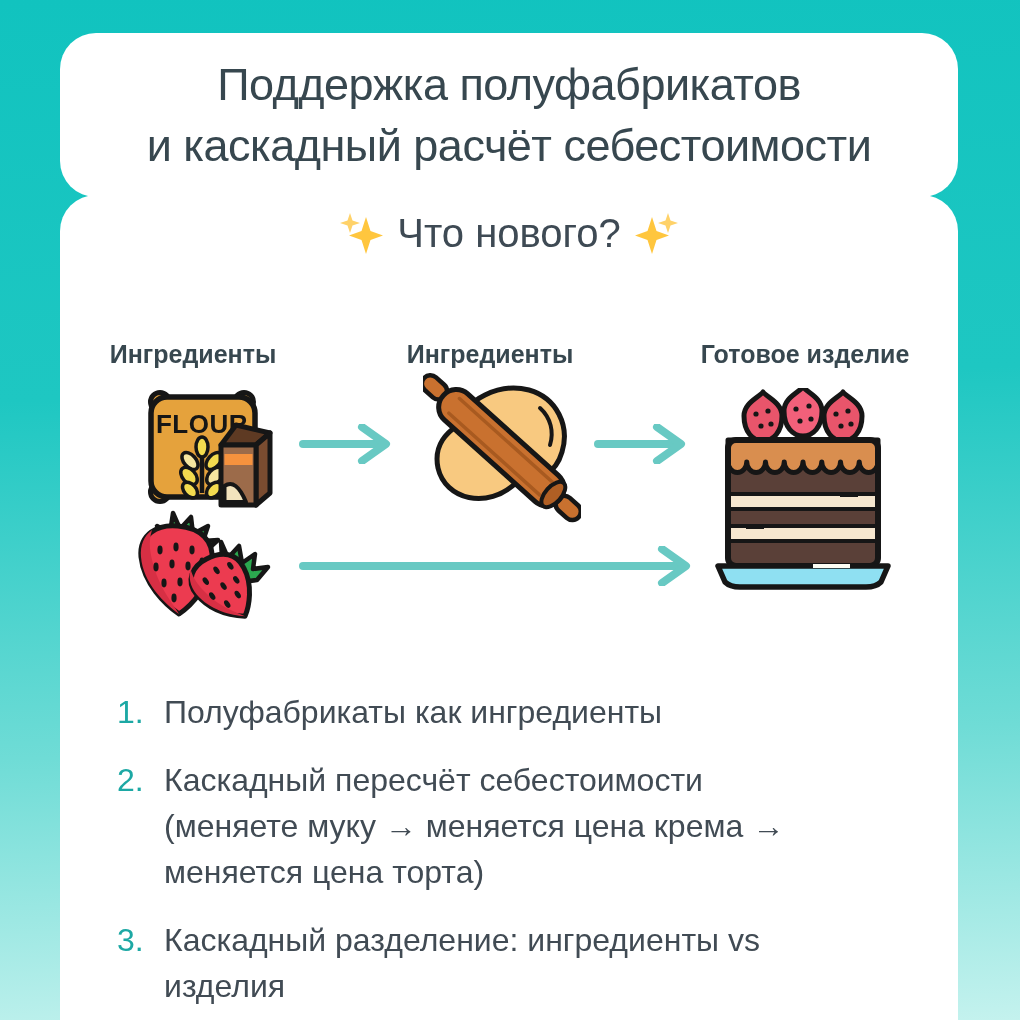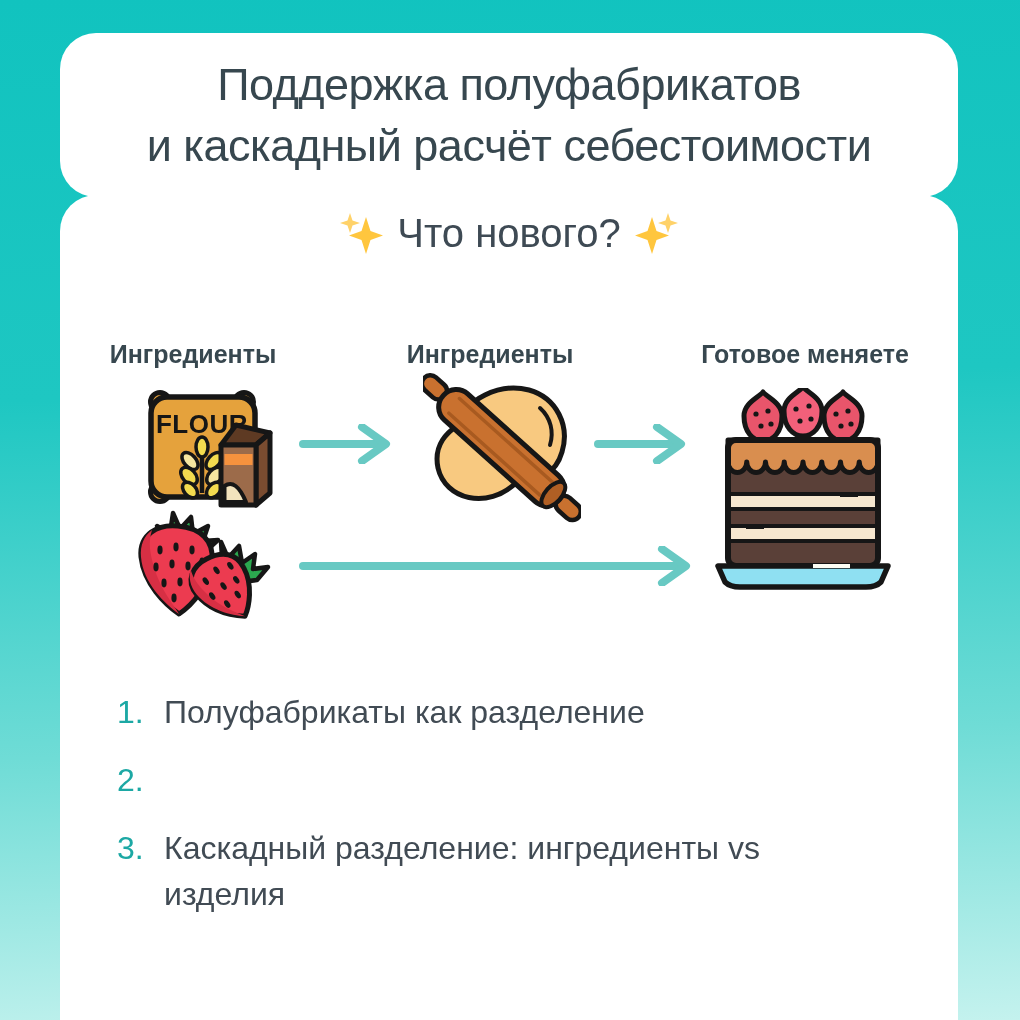--- a/index.html
+++ b/index.html
@@ -57,21 +57,21 @@
     </svg>
     <div class="whats-new-text">Что нового?</div>
     <svg class="sparkle flip" viewBox="0 0 44 44">
       <path d="M27 5 L31.5 19 L44 23.5 L31.5 28 L27 42 L22.5 28 L10 23.5 L22.5 19 Z" fill="#FFC63E"></path>
       <path d="M11 1 L13.5 8.5 L21 11 L13.5 13.5 L11 21 L8.5 13.5 L1 11 L8.5 8.5 Z" fill="#FFD269"></path>
     </svg>
   </div>
 
   <div class="col-header c1">Ингредиенты</div>
   <div class="col-header c2">Ингредиенты</div>
-  <div class="col-header c3">Готовое меняете</div>
+  <div class="col-header c3">Готовое изделие</div>
 
   <svg class="abs" style="left:71px; top:178px;" width="148" height="148" viewBox="0 0 148 148">
     <g stroke="#161616" stroke-linejoin="round">
       <circle cx="29" cy="29" r="9.5" fill="#E5A23C" stroke-width="5"></circle>
       <circle cx="113" cy="29" r="9.5" fill="#E5A23C" stroke-width="5"></circle>
       <circle cx="29" cy="119" r="9.5" fill="#E5A23C" stroke-width="5"></circle>
       <rect x="20" y="24" width="104" height="100" rx="16" fill="#E5A23C" stroke-width="5.5"></rect>
       <text x="71" y="60" text-anchor="middle" font-family="Liberation Sans, DejaVu Sans, sans-serif" font-size="26" font-weight="bold" fill="#161616" stroke="none" letter-spacing="0.5">FLOUR</text>
       <line x1="71" y1="70" x2="71" y2="120" stroke-width="4.5"></line>
       <ellipse cx="71" cy="74" rx="6" ry="10" fill="#F3DB4F" stroke-width="3.5"></ellipse>
@@ -189,24 +189,27 @@
   <svg class="abs" style="left:238px; top:351px;" width="400" height="40" viewBox="0 0 400 40">
     <g stroke="#68C9C3" stroke-width="8" stroke-linecap="round" stroke-linejoin="round" fill="none">
       <line x1="5" y1="20" x2="384" y2="20"></line>
       <polyline points="364,3 388,20 364,37"></polyline>
     </g>
   </svg>
 
   <div class="list">
     <div class="list-item">
       <span class="list-num">1.</span>
-      <span class="list-text">Полуфабрикаты как разделение</span>
+      <span class="list-text">Полуфабрикаты как ингредиенты</span>
     </div>
     <div class="list-item">
       <span class="list-num">2.</span>
+      <span class="list-text">Каскадный пересчёт себестоимости
+(меняете муку → меняется цена крема →
+меняется цена торта)</span>
     </div>
     <div class="list-item">
       <span class="list-num">3.</span>
       <span class="list-text">Каскадный разделение: ингредиенты vs
 изделия</span>
     </div>
   </div>
 
 </div>
 

